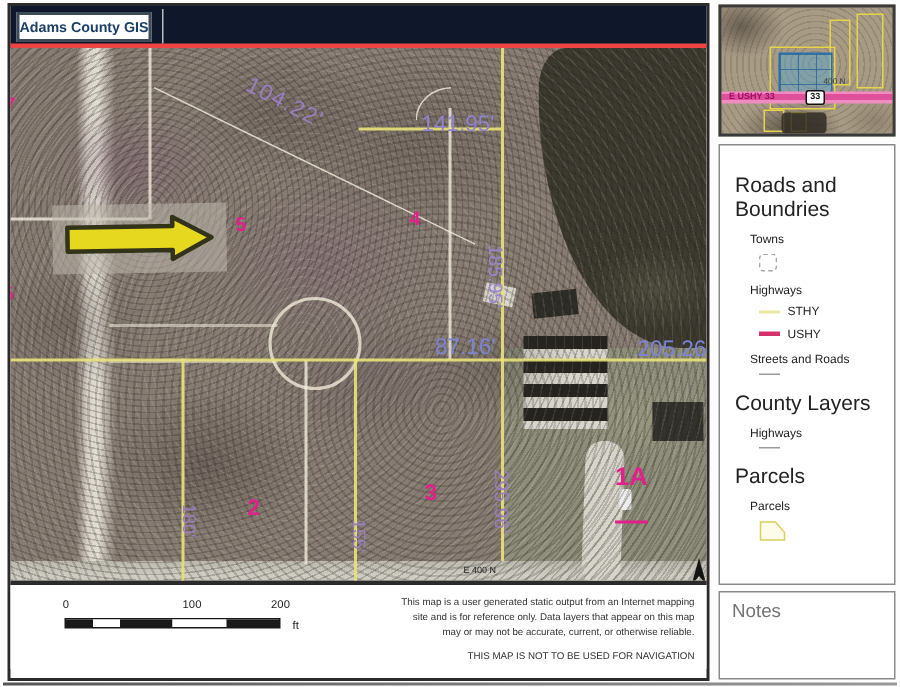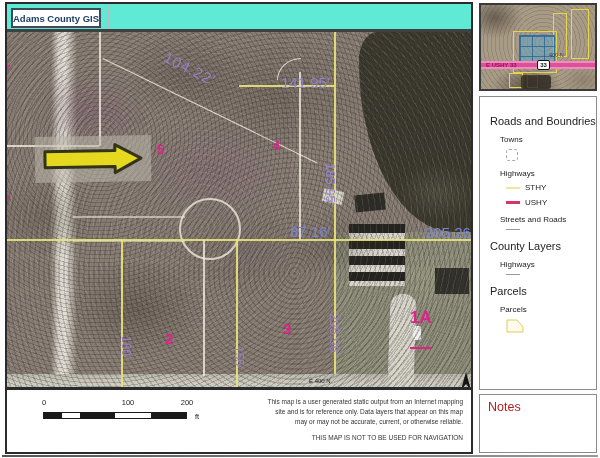--- a/index.html
+++ b/index.html
@@ -1,21 +1,21 @@
 <!DOCTYPE html>
 <html><head>
 <meta charset="utf-8">
 <style>
   * { margin:0; padding:0; box-sizing:border-box; }
   html,body { width:600px; height:458px; background:#fff; font-family:"Liberation Sans", sans-serif; overflow:hidden; }
   .page { position:relative; width:600px; height:458px; background:#fdfdfd; }
 
   
   .print-frame { position:absolute; left:5px; top:2px; width:468px; height:452px; border:2px solid #2b2b2b; background:#fff; }
-  .header { position:relative; height:28px; border-bottom:3px solid #404040; background:#5eead4; }
+  .header { position:relative; height:28px; border-bottom:3px solid #ef4444; background:#0f172a; }
   .logo-box { position:absolute; left:4px; top:4px; width:90px; height:20px; border:2px solid #3c4a5a; display:flex; align-items:center; justify-content:center; background:#fff; }
   .logo-box span { font-size:9.5px; font-weight:bold; color:#1c3f66; white-space:nowrap; }
   .header-divider { position:absolute; left:101px; top:2px; width:1px; height:23px; background:#b5bcc4; }
   .map-title-input { position:absolute; left:112px; top:2px; width:220px; height:24px; border:none; outline:none; font-family:"Liberation Sans",sans-serif; font-size:19px; color:#777; background:transparent; }
   .map-title-input::placeholder { color:#c7c7c7; }
 
   
   .map { position:relative; width:464px; height:358px; overflow:hidden; background:#877c72; border-bottom:3px solid #2b2b2b; }
   .map::before { content:""; position:absolute; inset:0; z-index:2; pointer-events:none; background-image:
     radial-gradient(ellipse 90px 60px at 18% 22%, rgba(122,86,112,.38), transparent 70%),
@@ -87,30 +87,30 @@
     background-image: linear-gradient(to right, rgba(40,100,150,.8) 1px, transparent 1px), linear-gradient(to bottom, rgba(40,100,150,.8) 1px, transparent 1px);
     background-size:12px 100%, 100% 10px; }
   .ov-dark { left:40px; top:70px; width:30px; height:14px; background:rgba(48,44,36,.85); border-radius:3px; }
   .ov-band { left:0; top:56px; width:114px; height:8px; background:linear-gradient(#f08cc0 0 2px, #de4f9c 2px 6px, #f08cc0 6px 8px); }
   .ov-hwy { left:5px; top:56.5px; font-size:6px; font-weight:bold; color:#9e0f62; z-index:2; }
   .ov-shield { left:56px; top:55px; width:13px; height:10px; background:#fff; border:1px solid #111; border-radius:2px; font-size:6px; font-weight:bold; color:#111; display:flex; align-items:center; justify-content:center; z-index:2; }
   .ov-road { left:68px; top:47px; font-size:5.5px; color:#3f3f3f; z-index:2; }
 
   .legend-panel { position:absolute; left:479px; top:96px; width:118px; height:294px; border:1px solid #8a8a8a; background:#fff; padding:8px 0 0 10px; }
   .lg-title { font-size:13px; color:#222; margin-bottom:14px; }
-  .lg-group { font-size:11px; color:#222; margin:10px 0 6px 0; }
+  .lg-group { font-size:14px; color:#222; margin:10px 0 6px 0; }
   .lg-item { font-size:8px; color:#222; margin:8px 0 4px 10px; }
   .lg-iconrow { margin:5px 0 6px 16px; display:flex; align-items:center; gap:5px; font-size:8px; color:#222; }
   .icon-towns { width:12px; height:12px; border:1.5px dashed #a8a8a8; border-radius:3px; }
   .line-sthy { width:14px; height:2px; background:#eee7a0; }
   .line-ushy { width:14px; height:3px; background:#d6336c; }
   .line-gray { width:14px; height:1px; background:#9a9a9a; }
 
   .notes-panel { position:absolute; left:479px; top:394px; width:118px; height:59px; border:1px solid #8a8a8a; background:#fff; padding:5px 8px; }
-  .notes-title { font-size:12.5px; color:#b91c1c; }
+  .notes-title { font-size:12.5px; color:#737373; }
 
   .scan-line { position:absolute; left:2px; top:455px; width:596px; height:2px; background:linear-gradient(to right,#555,#999); }
 </style>
 </head>
 <body>
 
 <div class="page">
 
   <div class="print-frame">
 

